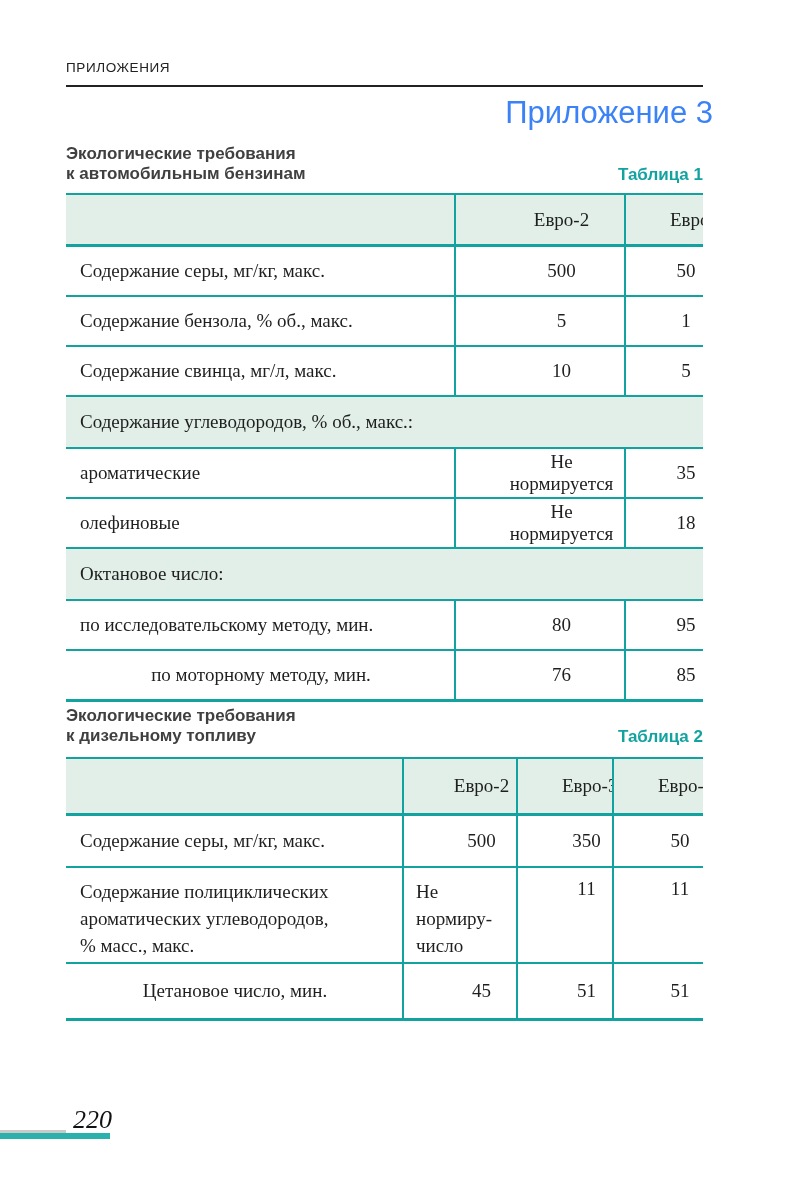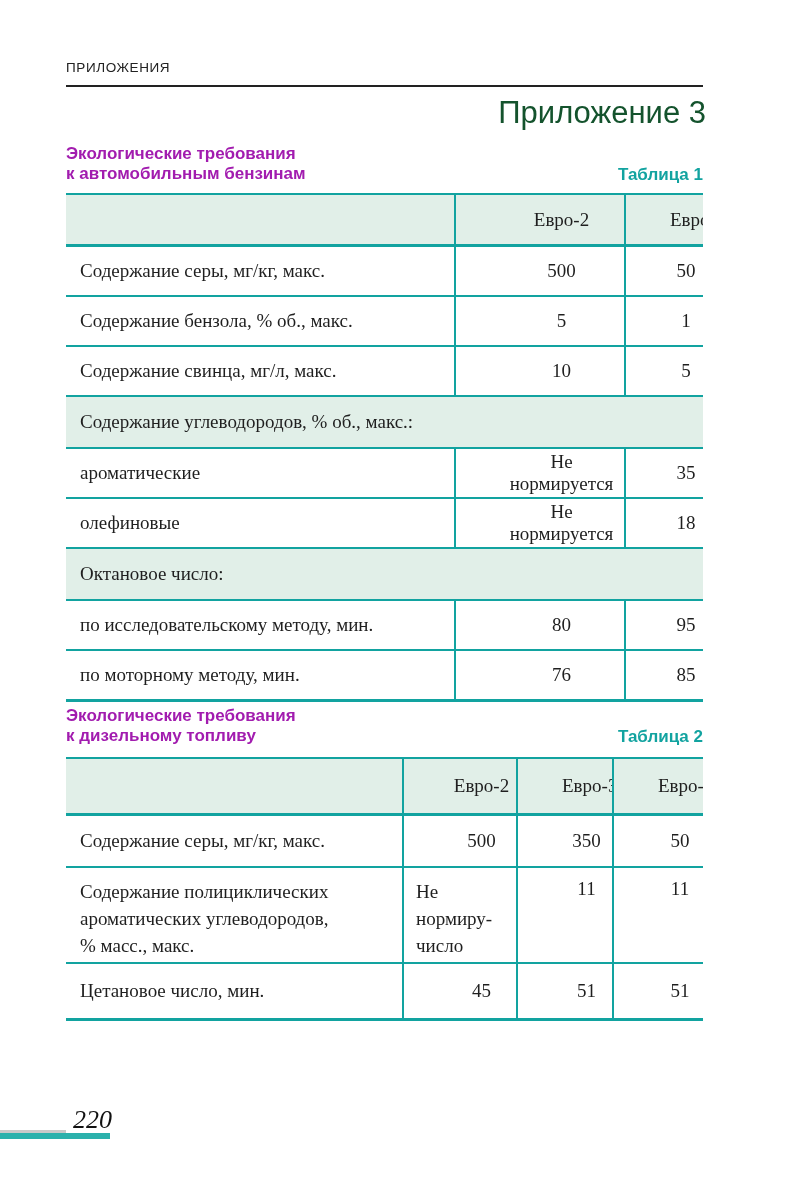--- a/index.html
+++ b/index.html
@@ -23,27 +23,27 @@
   .running-head{
     position:absolute;left:66px;top:60px;
     font-size:13.5px;letter-spacing:0.6px;color:#222;
   }
   .head-rule{
     position:absolute;left:66px;top:85px;width:637px;height:2px;
     background:#222;
   }
   
   .page-title{
-    position:absolute;left:69px;top:95px;width:637px;
-    text-align:right;font-size:31px;font-weight:500;color:#14532d;
+    position:absolute;left:76px;top:95px;width:637px;
+    text-align:right;font-size:31px;font-weight:500;color:#3b82f6;
   }
   
   .section-head{position:absolute;left:66px;width:637px;height:42px;}
   .section-head .lines{position:absolute;left:0;top:0;
-    font-size:17px;font-weight:bold;line-height:20px;color:#a21caf;}
+    font-size:17px;font-weight:bold;line-height:20px;color:#404040;}
   .section-head .tab-label{position:absolute;right:0;bottom:1px;
     font-size:17px;font-weight:bold;color:var(--teal);}
   .sh1{top:144px;}
   .sh2{top:706px;}
   
   table{
     border-collapse:collapse;table-layout:fixed;
     font-family:"Liberation Serif","DejaVu Serif",serif;
     font-size:19px;color:#1f1f1f;
   }
@@ -51,21 +51,21 @@
   .tbl1{top:193px;}
   .tbl2{top:757px;}
   td{vertical-align:middle;overflow:hidden;}
   thead td{
     border-top:2.5px solid var(--teal);
     border-bottom:3px solid var(--teal);
     background:var(--mint);
     text-align:center;
   }
   tbody td{border-top:2px solid var(--teal);}
-  tr.last td{border-bottom:3px solid var(--teal);}
+  tr.last td{border-bottom:3px solid var(--teal);text-align:center;}
   td.lbl{text-align:left;padding-left:14px;padding-right:12px;}
   td.val{text-align:center;border-left:2px solid var(--teal);padding-left:44px;}
   td.section-cell{
     background:var(--mint);text-align:left;padding-left:14px;
   }
   tr.h46 td{height:46px;} tr.h47 td{height:47px;} tr.h48 td{height:48px;}
   tr.h52 td{height:52px;} tr.h83 td{height:83px;}
   tr.top td{vertical-align:top;padding-top:10px;}
   td.left{text-align:left;padding-left:12px;padding-right:4px;}
   .cell-line{line-height:27px;}

